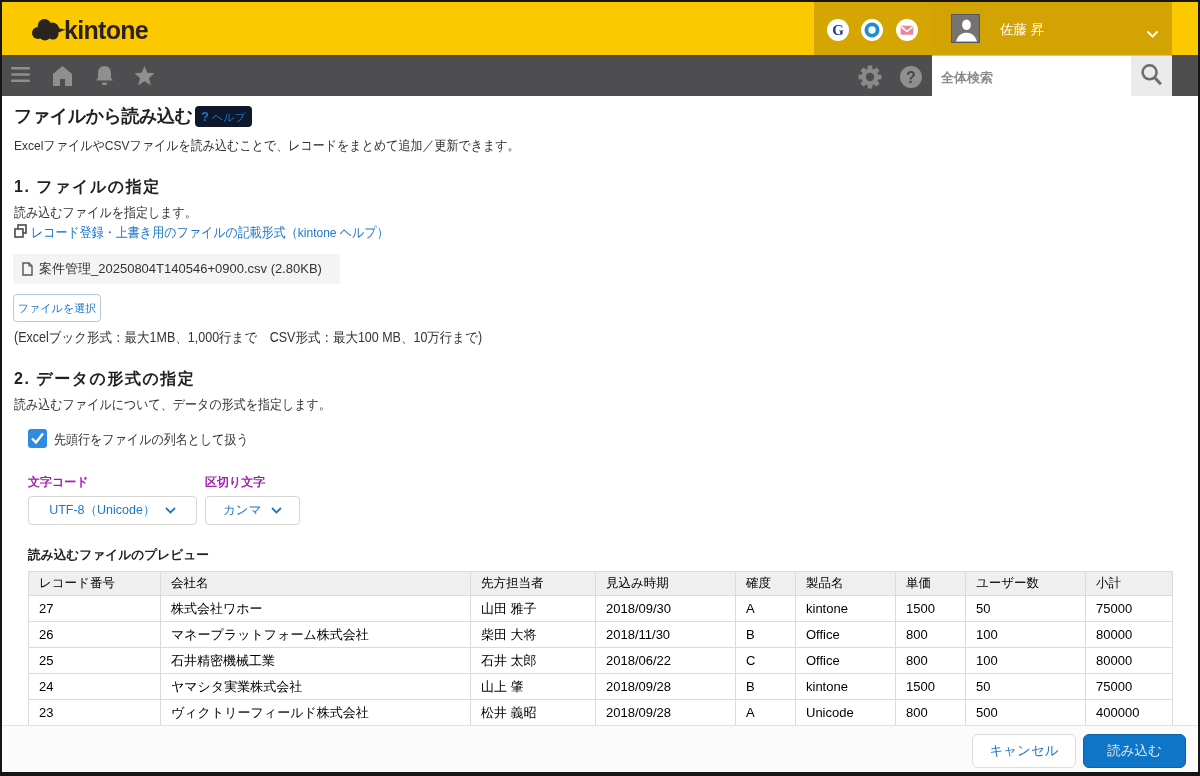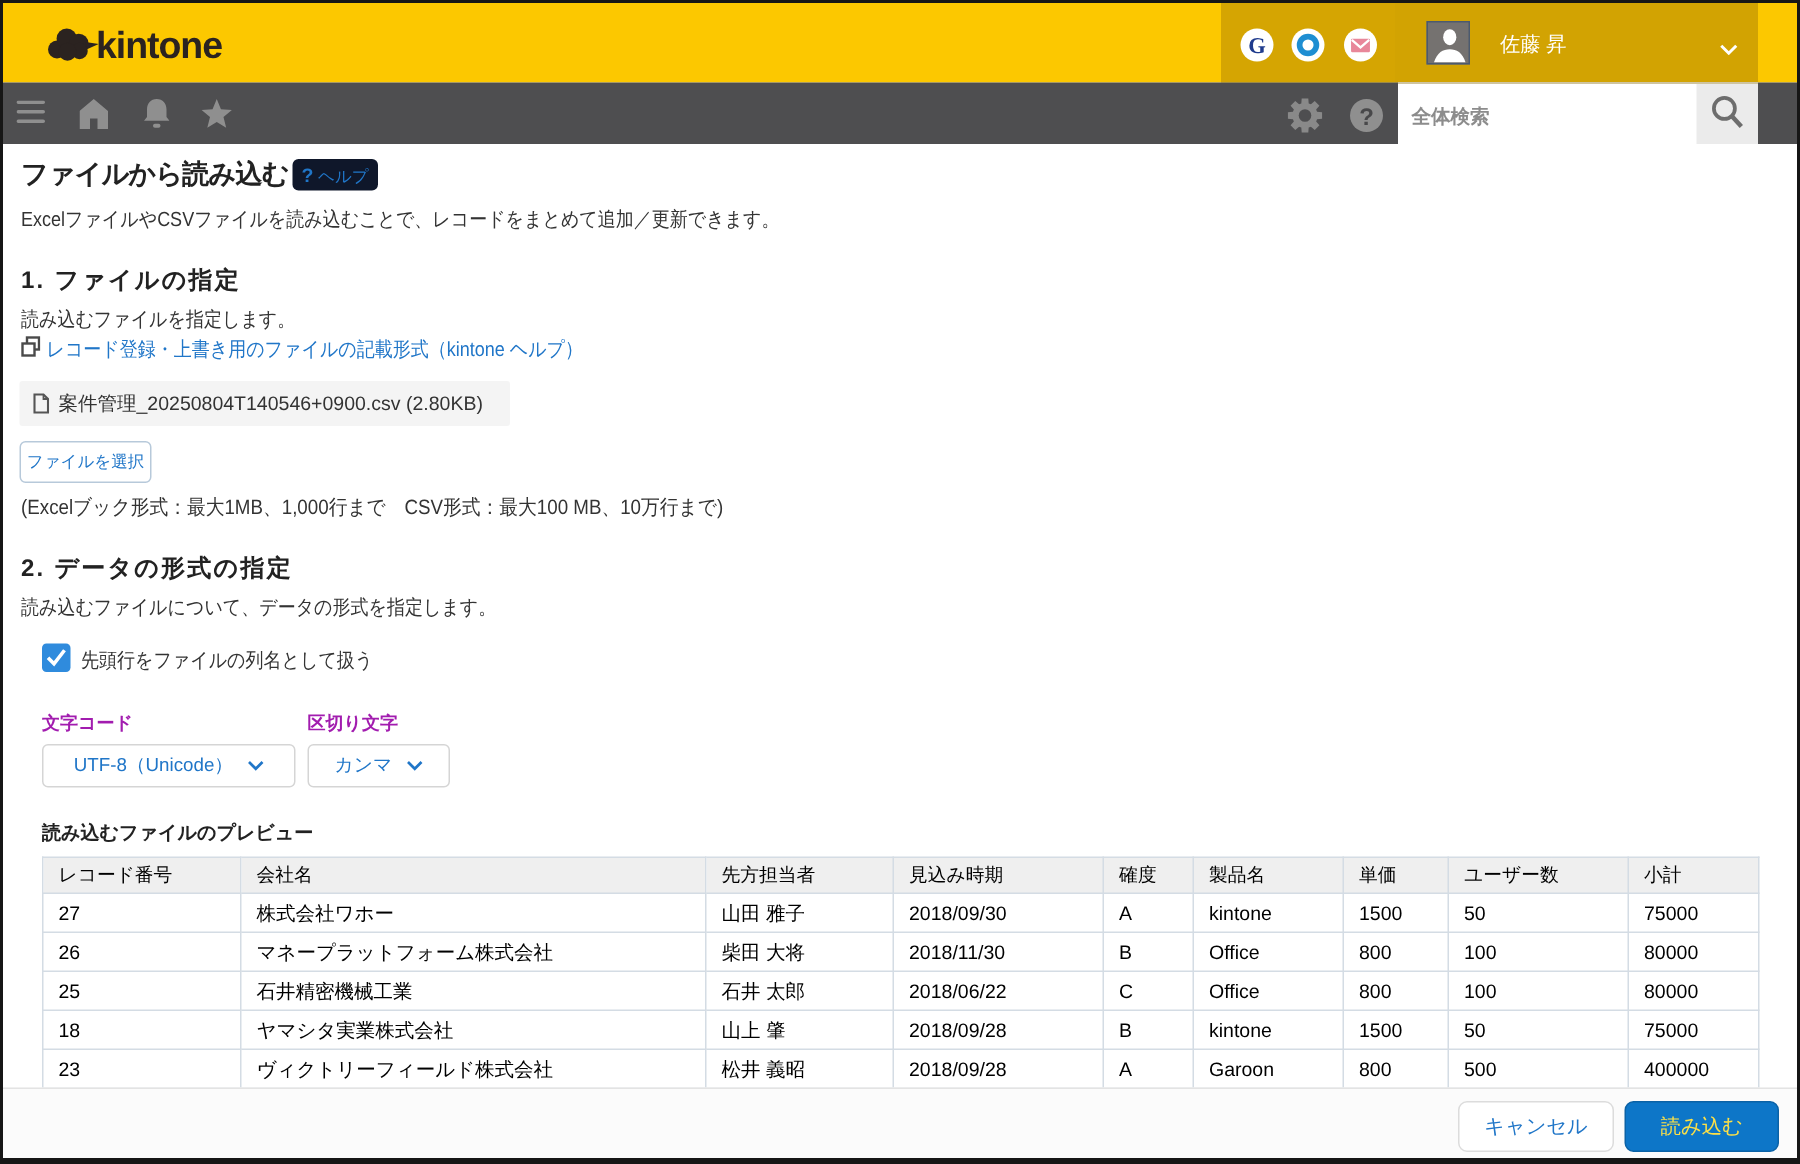--- a/index.html
+++ b/index.html
@@ -42,21 +42,21 @@
 #tblwrap { position:absolute; left:26px; top:475px; }
 table { border-collapse:collapse; table-layout:fixed; }
 th, td { border:1px solid #d4dce4; font-size:12.5px; font-weight:normal; text-align:left; padding:0 0 0 10px; color:#000000; overflow:hidden; white-space:nowrap; }
 th { background:#efefef; height:24px; }
 td { height:26px; background:#fff; font-size:13px; }
 
 #footer { position:absolute; left:0; bottom:0; width:1196px; height:47px; background:#fbfbfb; border-top:1px solid #e3e3e3; }
 .fbtn { position:absolute; top:8px; height:34px; border-radius:6px; font-size:13.5px; text-align:center; }
 #backbtn { left:11px; width:133px; background:#fff; border:1px solid #dcdcdc; color:#2076c8; line-height:32px; }
 #cancelbtn { left:970px; width:104px; background:#fff; border:1px solid #dcdcdc; color:#2076c8; line-height:32px; }
-#okbtn { left:1081px; width:103px; background:#0d76c8; border:1px solid #0b62a6; color:#fde047; line-height:32px; }
+#okbtn { left:1081px; width:103px; background:#0d76c8; border:1px solid #0b62a6; color:#e5e5e5; line-height:32px; }
 </style>
 </head>
 <body>
 <div id="page">
 
   <div id="hdr">
     <svg class="abs" style="left:26px; top:12px;" width="130" height="30" viewBox="0 0 130 30">
       <g fill="#2b2320">
         <circle cx="10" cy="19" r="6"></circle>
         <circle cx="16.5" cy="11.8" r="6.8"></circle>
@@ -233,37 +233,37 @@
               <td>石井精密機械工業</td>
               <td>石井 太郎</td>
               <td>2018/06/22</td>
               <td>C</td>
               <td>Office</td>
               <td>800</td>
               <td>100</td>
               <td>80000</td>
             </tr>
         <tr>
-              <td>18</td>
+              <td>24</td>
               <td>ヤマシタ実業株式会社</td>
               <td>山上 肇</td>
               <td>2018/09/28</td>
               <td>B</td>
               <td>kintone</td>
               <td>1500</td>
               <td>50</td>
               <td>75000</td>
             </tr>
         <tr>
               <td>23</td>
               <td>ヴィクトリーフィールド株式会社</td>
               <td>松井 義昭</td>
               <td>2018/09/28</td>
               <td>A</td>
-              <td>Garoon</td>
+              <td>Unicode</td>
               <td>800</td>
               <td>500</td>
               <td>400000</td>
             </tr>
       </tbody>
         </table>
     </div>
   </div>
 
   <div id="footer">

